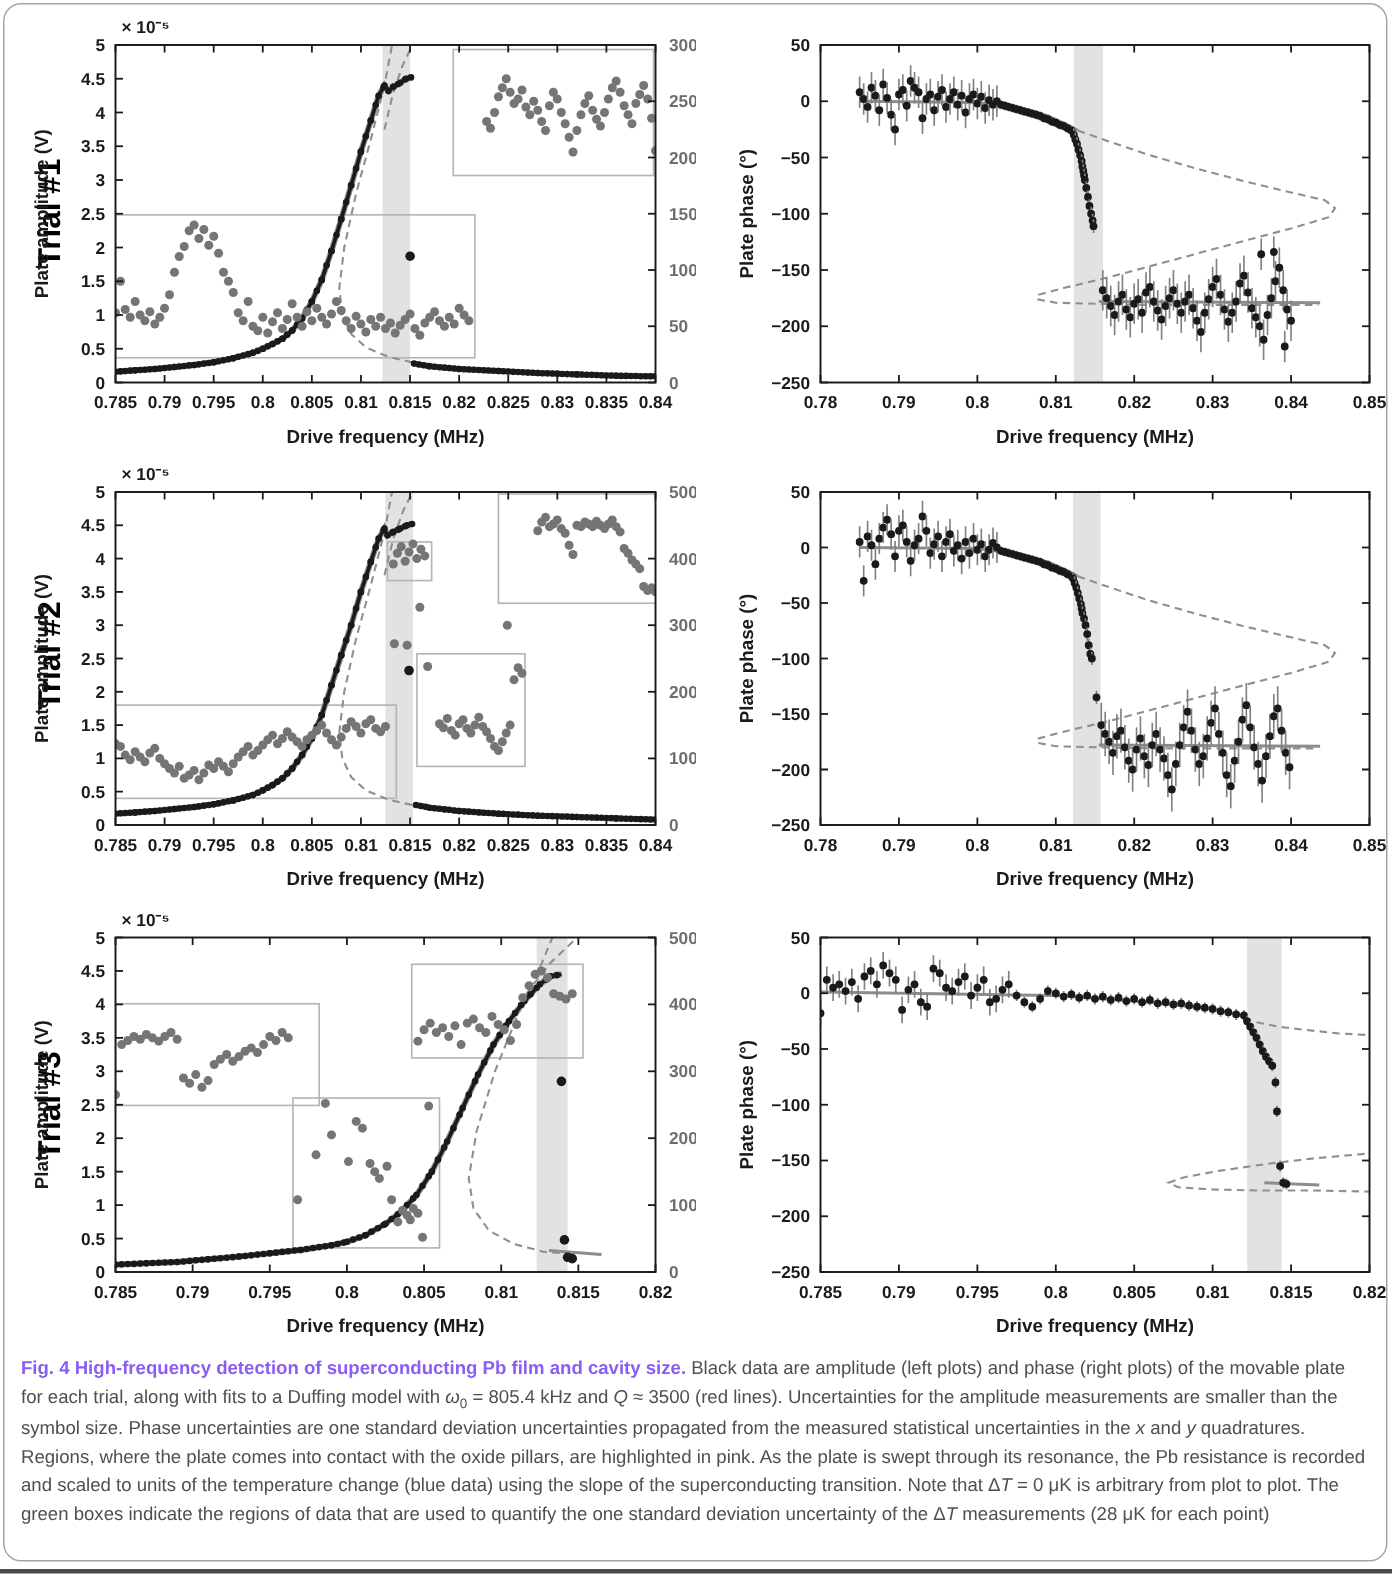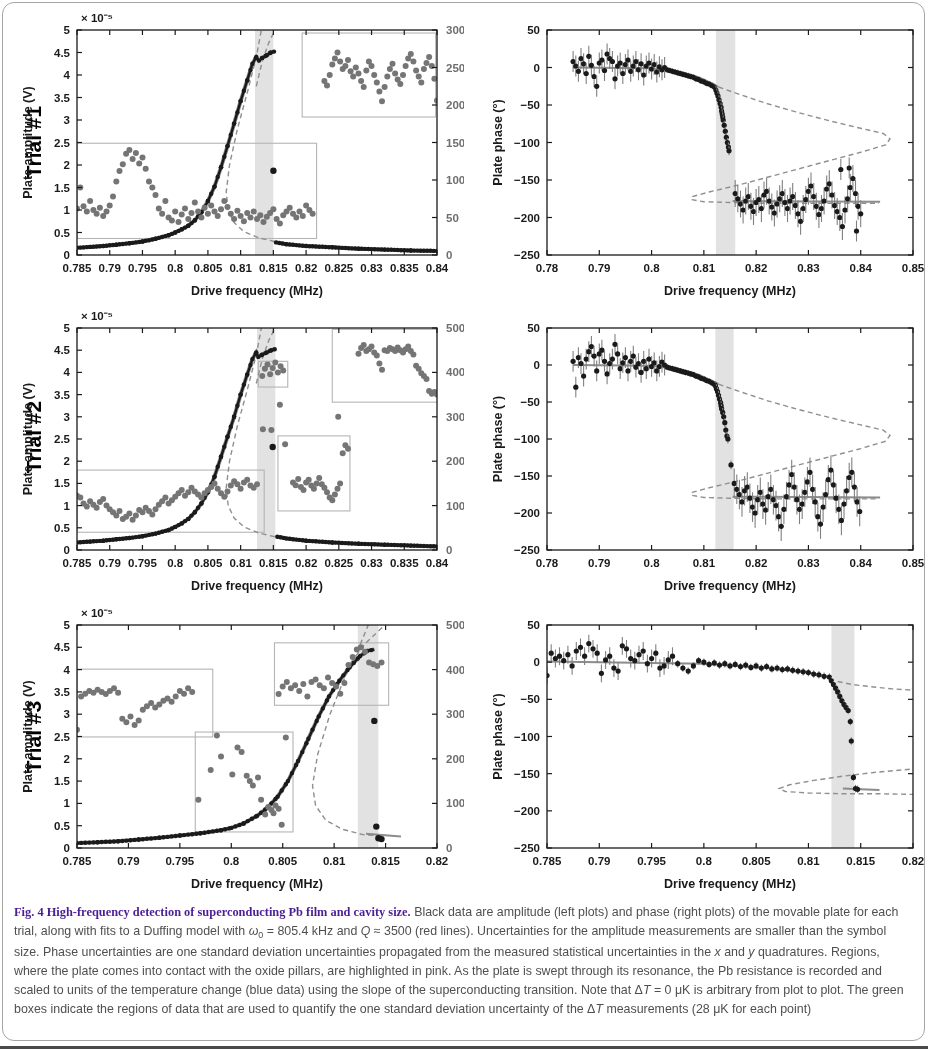--- a/index.html
+++ b/index.html
@@ -11,21 +11,21 @@
   .panel{position:absolute;}
   svg text{font-family:"Liberation Sans",sans-serif;}
   .tick{font-size:11.5px;font-weight:bold;fill:#1a1a1a;}
   .tick2{font-size:11.5px;font-weight:bold;fill:#6e6e6e;}
   .axlabel{font-size:12.5px;font-weight:bold;fill:#1a1a1a;}
   .axlabel2{font-size:12.5px;font-weight:bold;fill:#6e6e6e;}
   .trial-label{position:absolute;width:140px;height:28px;line-height:28px;text-align:center;
         font-size:21px;font-weight:bold;color:#000;transform:rotate(-90deg);}
   #caption{position:absolute;left:14px;top:903px;width:898px;
         font-size:12.4px;line-height:1.52;color:#4f4f4f;}
-  .cap-b{font-weight:bold;color:#4c1d95;font-family:Liberation Serif, serif;}
+  .cap-b{font-weight:bold;color:#8b5cf6;}
   .cap-i{font-style:italic;}
   #caption sub{font-size:9px;}
 </style>
 </head>
 <body>
 
 <div id="page">
   <div id="frame"></div>
 
   <div class="trial-label" style="left:-36px;top:128px;">Trial #1</div>

